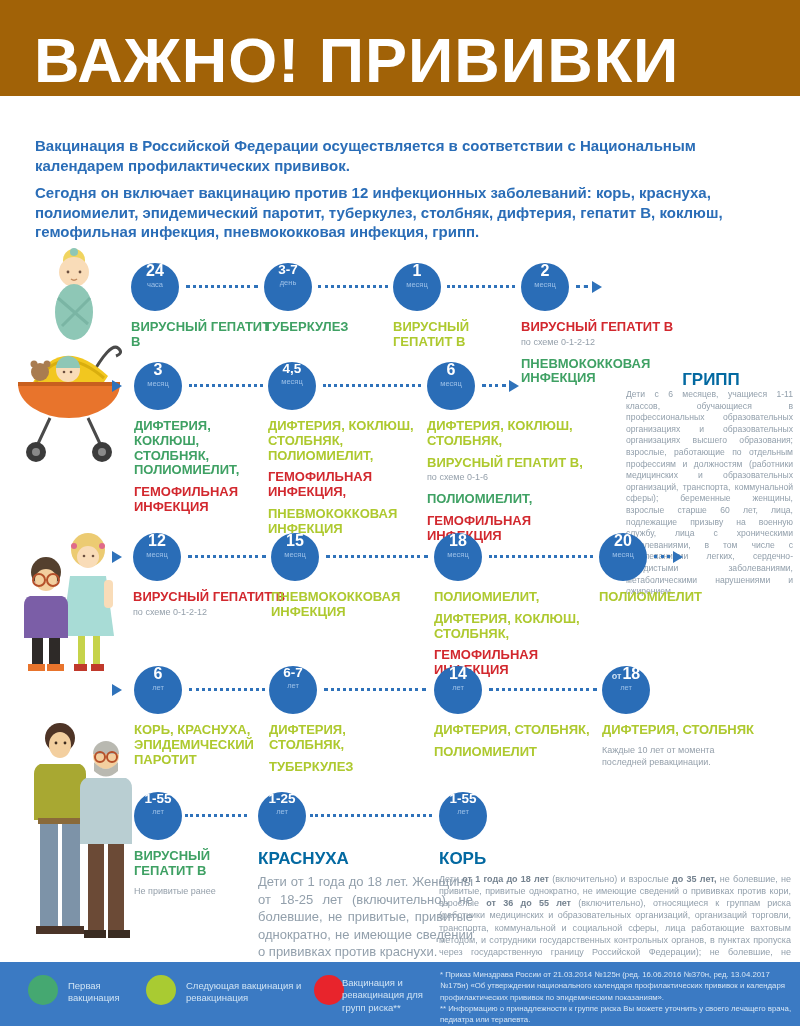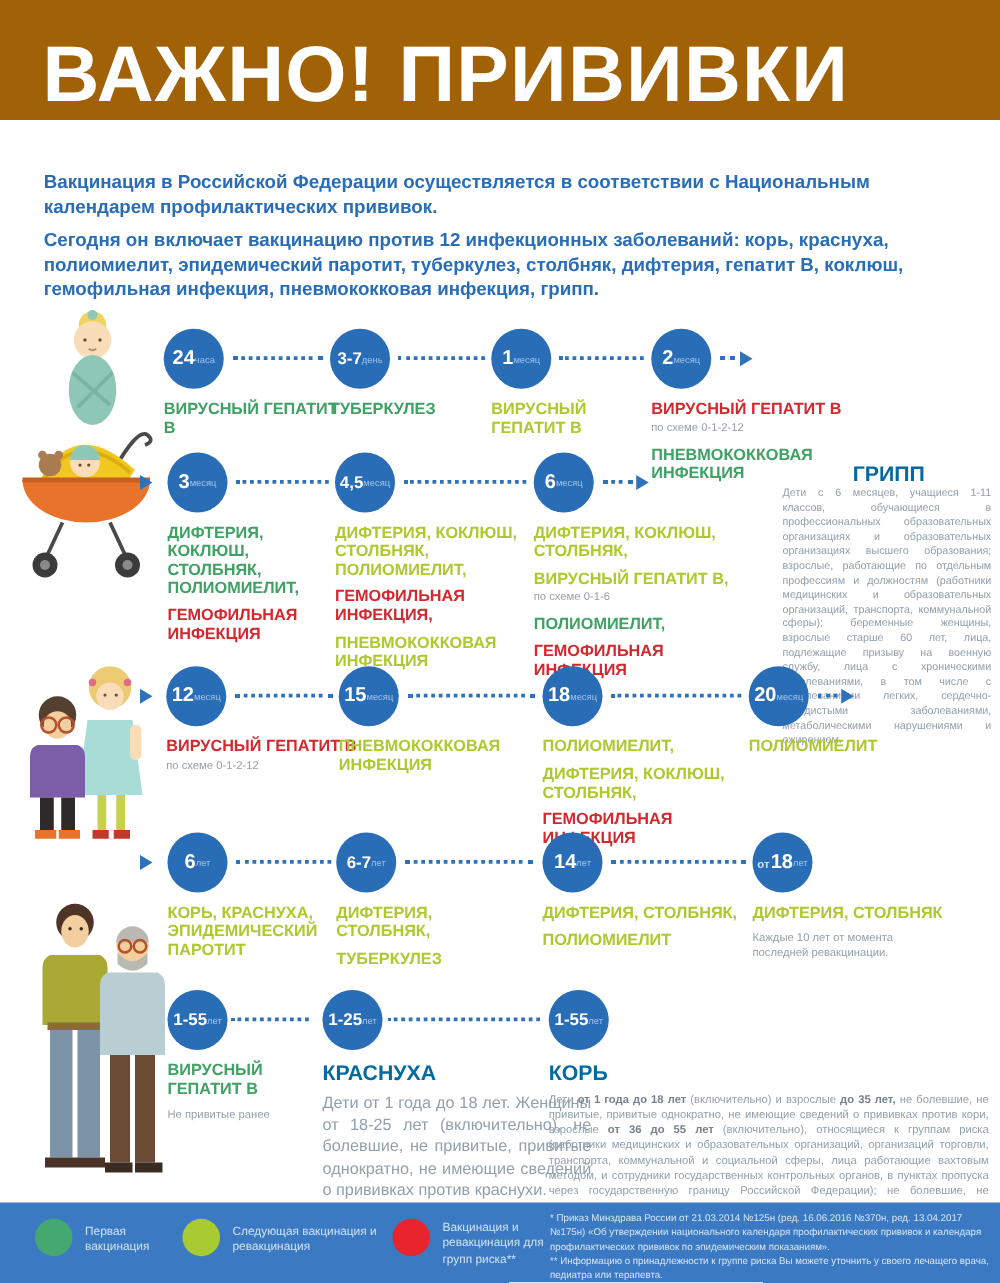--- a/index.html
+++ b/index.html
@@ -10,21 +10,21 @@
   .band-bottom{position:absolute;left:0;top:962px;width:800px;height:64px;background:#3b7ac3;}
   .title{position:absolute;left:34px;top:24px;width:750px;color:#ffffff;
     font-size:63px;font-weight:bold;letter-spacing:1px;white-space:nowrap;}
   
   .intro{position:absolute;left:35px;color:#2a6db7;font-weight:bold;font-size:15px;line-height:1.3;width:738px;}
   .intro.p1{top:136px;}
   .intro.p2{top:183px;}
   
   .node{position:absolute;}
   .circle{width:48px;height:48px;border-radius:50%;background:#2a6db7;color:#fff;
-    display:flex;flex-direction:row;align-items:center;justify-content:center;}
+    display:flex;flex-direction:column;align-items:center;}
   .circle .val{font-size:16px;font-weight:bold;line-height:1;white-space:nowrap;}
   .circle .val.small{font-size:13.5px;}
   .circle .pre{font-size:9px;font-weight:bold;color:#cfe2f4;margin-right:1px;}
   .circle .unit{font-size:7.5px;color:#9cc0e8;margin-top:2px;line-height:1;}
   .labels{margin-top:9px;}
   .vac{font-weight:bold;font-size:13px;line-height:1.14;margin-bottom:7px;}
   .t-dark{color:#3fa164;} .t-light{color:#aec92f;} .t-red{color:#d2282e;}
   .note{font-size:9px;color:#95a0ab;line-height:1.3;margin-top:-5px;margin-bottom:8px;}
   .nowrap{white-space:nowrap;}
   
@@ -359,18 +359,18 @@
 
   <div class="band-bottom"></div>
 
   <div class="leg-dot" style="left:28px;top:975px;background:#45a871"></div>
   <div class="leg-label" style="left:68px;top:980px;width:80px">Первая вакцинация</div>
 
   <div class="leg-dot" style="left:146px;top:975px;background:#a9cb32"></div>
   <div class="leg-label" style="left:186px;top:980px;width:130px">Следующая вакцинация и ревакцинация</div>
 
   <div class="leg-dot" style="left:314px;top:975px;background:#e8242c"></div>
-  <div class="leg-label" style="left:354px;top:977px;width:90px">Вакцинация и ревакцинация для групп риска**</div>
+  <div class="leg-label" style="left:342px;top:977px;width:90px">Вакцинация и ревакцинация для групп риска**</div>
 
   <div class="fnote" style="top:969px">* Приказ Минздрава России от 21.03.2014 №125н (ред. 16.06.2016 №370н, ред. 13.04.2017 №175н) «Об утверждении национального календаря профилактических прививок и календаря профилактических прививок по эпидемическим показаниям».</div>
   <div class="fnote" style="top:1003px">** Информацию о принадлежности к группе риска Вы можете уточнить у своего лечащего врача, педиатра или терапевта.</div>
 
 </div>
 
 </body></html>

